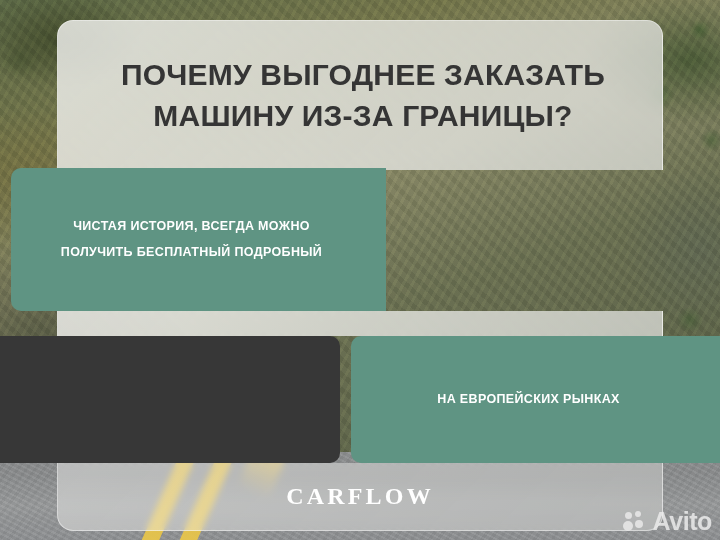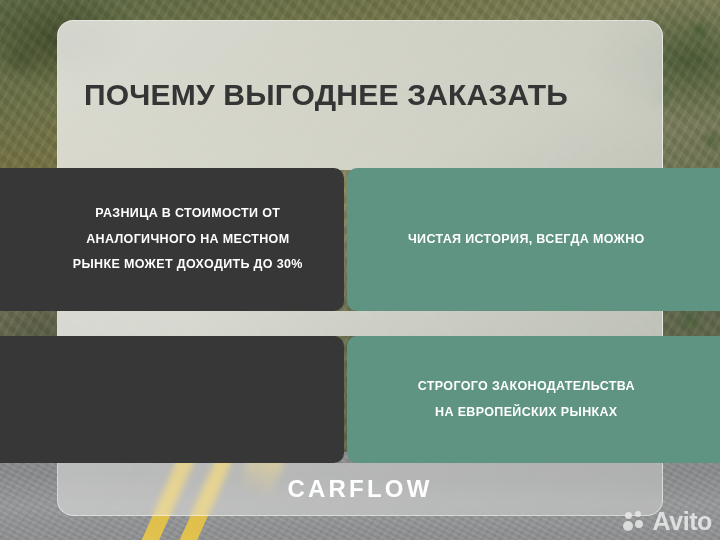--- a/index.html
+++ b/index.html
@@ -67,29 +67,29 @@
   
   .panel{
     position:absolute;left:57px;width:606px;
     background:linear-gradient(135deg,rgba(247,247,245,.80),rgba(228,229,226,.72));
     border:1px solid rgba(255,255,255,.45);
     backdrop-filter:blur(3px);
     box-sizing:border-box;
   }
   .panel-header{
     top:20px;height:150px;border-radius:16px 16px 0 0;border-bottom:none;
-    display:flex;align-items:center;justify-content:flex-start;
+    display:flex;align-items:center;justify-content:center;padding-left:6px;
   }
   .panel-mid{
     top:311px;height:25px;border-top:none;border-bottom:none;
   }
   .panel-footer{
-    top:463px;height:53px;border-radius:0 0 16px 16px;border-top:none;
+    top:463px;height:68px;border-radius:0 0 16px 16px;border-top:none;
     background:linear-gradient(135deg,rgba(247,247,245,.46),rgba(225,226,223,.42));
-    display:flex;align-items:center;justify-content:center;
+    display:flex;align-items:center;justify-content:center;font-family:Liberation Serif, serif;
   }
 
   
   .headline{
     text-align:center;color:#353535;
     font-weight:800;font-size:30px;line-height:1.34;
     letter-spacing:.2px;margin:0;padding:0 26px;
     text-transform:uppercase;
   }
   .headline .ln{display:block;white-space:nowrap;}
@@ -103,21 +103,21 @@
     display:flex;align-items:center;justify-content:center;
     box-sizing:border-box;
   }
   .card-dark{
     width:345px;background:#373737;color:#ffffff;
     padding:0 28px 0 60px;
   }
   .row-1 .card-dark{border-radius:0 10px 10px 0;}
   .row-2 .card-dark{border-radius:0 10px 10px 0;}
   .card-green{
-    width:375px;margin-left:3px;background:#5f9483;color:#ffffff;
+    width:375px;margin-left:11px;background:#5f9483;color:#ffffff;
     padding:0 40px 0 26px;
   }
   .row-1 .card-green{border-radius:10px 0 0 10px;}
   .row-2 .card-green{border-radius:10px 0 0 10px;}
 
   .card-text{
     text-align:center;font-weight:800;font-size:12.5px;line-height:2.05;
     letter-spacing:.35px;text-transform:uppercase;margin:0;
   }
   .card-text .ln{display:block;white-space:nowrap;}
@@ -157,48 +157,42 @@
     <div class="bg-road"></div>
     <div class="bg-road-grain"></div>
     <div class="road-line-top"></div>
     <div class="road-line l1"></div>
     <div class="road-line l2"></div>
   </div>
 
   <div class="panel panel-header">
     <h1 class="headline">
       <span class="ln">ПОЧЕМУ ВЫГОДНЕЕ ЗАКАЗАТЬ</span>
+      <span class="ln">МАШИНУ ИЗ-ЗА ГРАНИЦЫ?</span>
     </h1>
   </div>
 
   <div class="panel panel-mid"></div>
 
   <div class="row row-1">
-    <div class="card card-dark">
-      <p class="card-text">
-        <span class="ln">РАЗНИЦА В СТОИМОСТИ ОТ</span>
-        <span class="ln">АНАЛОГИЧНОГО НА МЕСТНОМ</span>
-        <span class="ln">РЫНКЕ МОЖЕТ ДОХОДИТЬ ДО 30%</span>
-      </p>
-    </div>
     <div class="card card-green">
       <p class="card-text">
         <span class="ln">ЧИСТАЯ ИСТОРИЯ, ВСЕГДА МОЖНО</span>
+        <span class="ln">ПОЛУЧИТЬ БЕСПЛАТНЫЙ ПОДРОБНЫЙ</span>
       </p>
     </div>
   </div>
 
   <div class="row row-2">
     <div class="card card-dark">
       <p class="card-text">
       </p>
     </div>
     <div class="card card-green">
       <p class="card-text">
-        <span class="ln">СТРОГОГО ЗАКОНОДАТЕЛЬСТВА</span>
         <span class="ln">НА ЕВРОПЕЙСКИХ РЫНКАХ</span>
       </p>
     </div>
   </div>
 
   <div class="panel panel-footer">
     <div class="brand">CARFLOW</div>
   </div>
 
   <div class="watermark">

